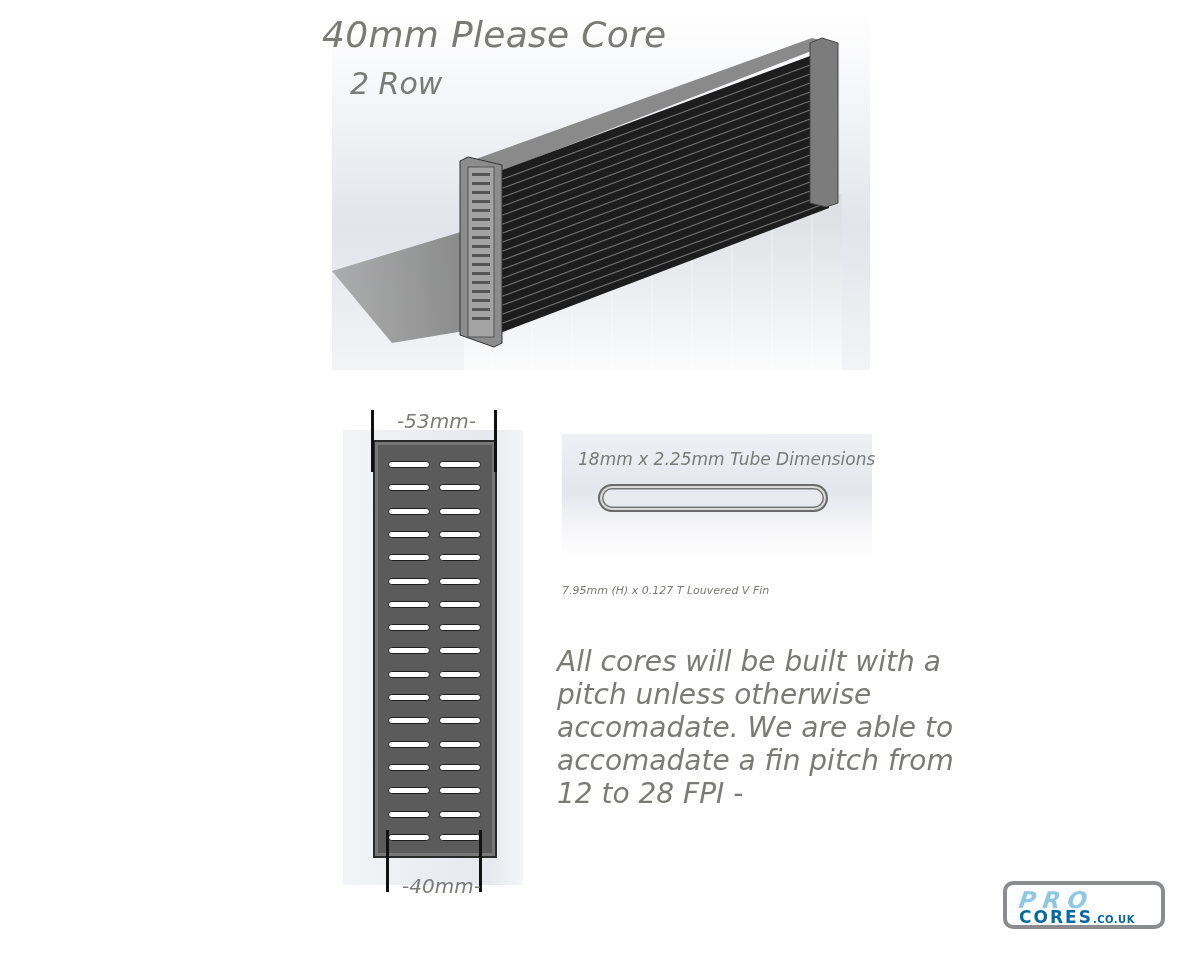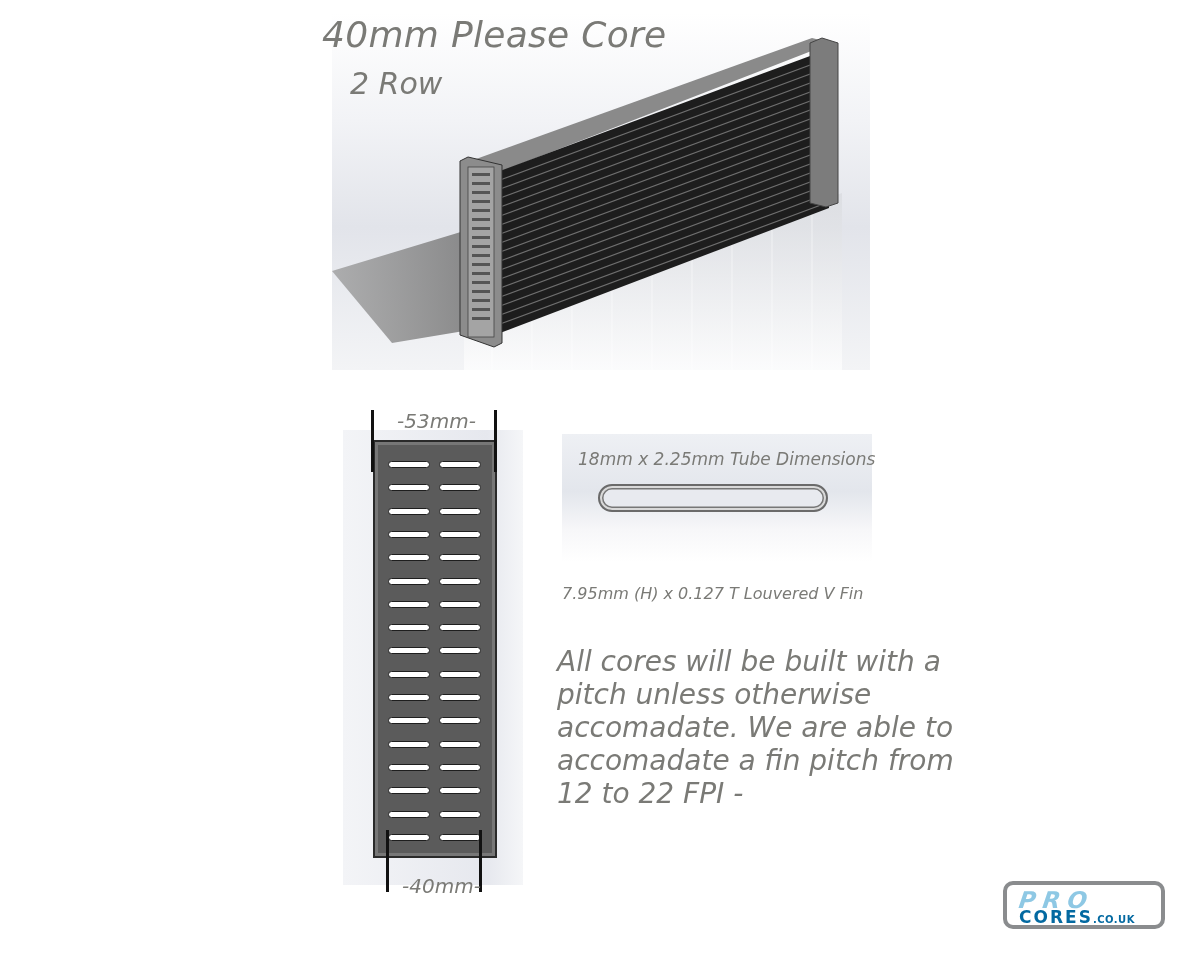--- a/index.html
+++ b/index.html
@@ -17,21 +17,21 @@
     border:2px solid #2a2a2a;box-shadow:inset 0 0 0 3px #777;box-sizing:border-box;}
   .slot{position:absolute;width:40px;height:5px;background:#fff;border:1.5px solid #1e1e1e;border-radius:4px;}
   .dimline{position:absolute;width:3px;background:#111;}
   .dimlabel{position:absolute;font-size:20px;}
   
   #tube-bg{position:absolute;left:562px;top:434px;width:310px;height:128px;
     background:linear-gradient(180deg,#eef0f4 0%,#e3e6ec 45%,#f7f7f9 75%,#ffffff 100%);}
   #tube-label{position:absolute;left:578px;top:449px;font-size:17px;}
   #tube-shape{position:absolute;left:598px;top:484px;width:226px;height:24px;border:2px solid #6a6a6a;
     border-radius:14px;box-shadow:inset 0 0 0 2px #d9d9d9, inset 0 0 0 3.5px #777;background:#e8eaef;}
-  #fin-label{position:absolute;left:562px;top:584px;font-size:16px;text-align:center;}
+  #fin-label{position:absolute;left:562px;top:584px;font-size:11px;text-align:center;}
   #para{position:absolute;left:557px;top:645px;width:340px;font-size:28px;line-height:33px;}
   #para div{white-space:nowrap;}
   
   #logo{position:absolute;left:1003px;top:881px;width:162px;height:48px;border:4px solid #8a8c8e;border-radius:10px;
     box-sizing:border-box;background:#fff;}
   #logo-pro{position:absolute;left:12px;top:2px;font-size:23px;font-weight:bold;font-style:italic;letter-spacing:7px;
     color:#8ec8e4;font-family:"DejaVu Sans",sans-serif;transform:skewX(-8deg);}
   #logo-cores{position:absolute;left:12px;top:22px;font-size:17px;font-weight:bold;color:#0369a1;letter-spacing:2px;font-family:"DejaVu Sans",sans-serif;}
   #logo-tld{font-size:10px;letter-spacing:0.5px;}
 </style>
@@ -165,19 +165,19 @@
 <div id="tube-bg"></div>
 <div id="tube-label" class="txt">18mm x 2.25mm Tube Dimensions</div>
 <div id="tube-shape"></div>
 <div id="fin-label" class="txt">7.95mm (H) x 0.127 T Louvered V Fin</div>
 
 <div id="para" class="txt">
   <div>All cores will be built with a</div>
   <div>pitch unless otherwise</div>
   <div>accomadate. We are able to</div>
   <div>accomadate a fin pitch from</div>
-  <div>12 to 22 FPI -</div>
+  <div>12 to 28 FPI -</div>
 </div>
 
 <div id="logo">
   <div id="logo-pro">PRO</div>
   <div id="logo-cores"><span>CORES</span><span id="logo-tld">.CO.UK</span></div>
 </div>
 
 </body></html>

